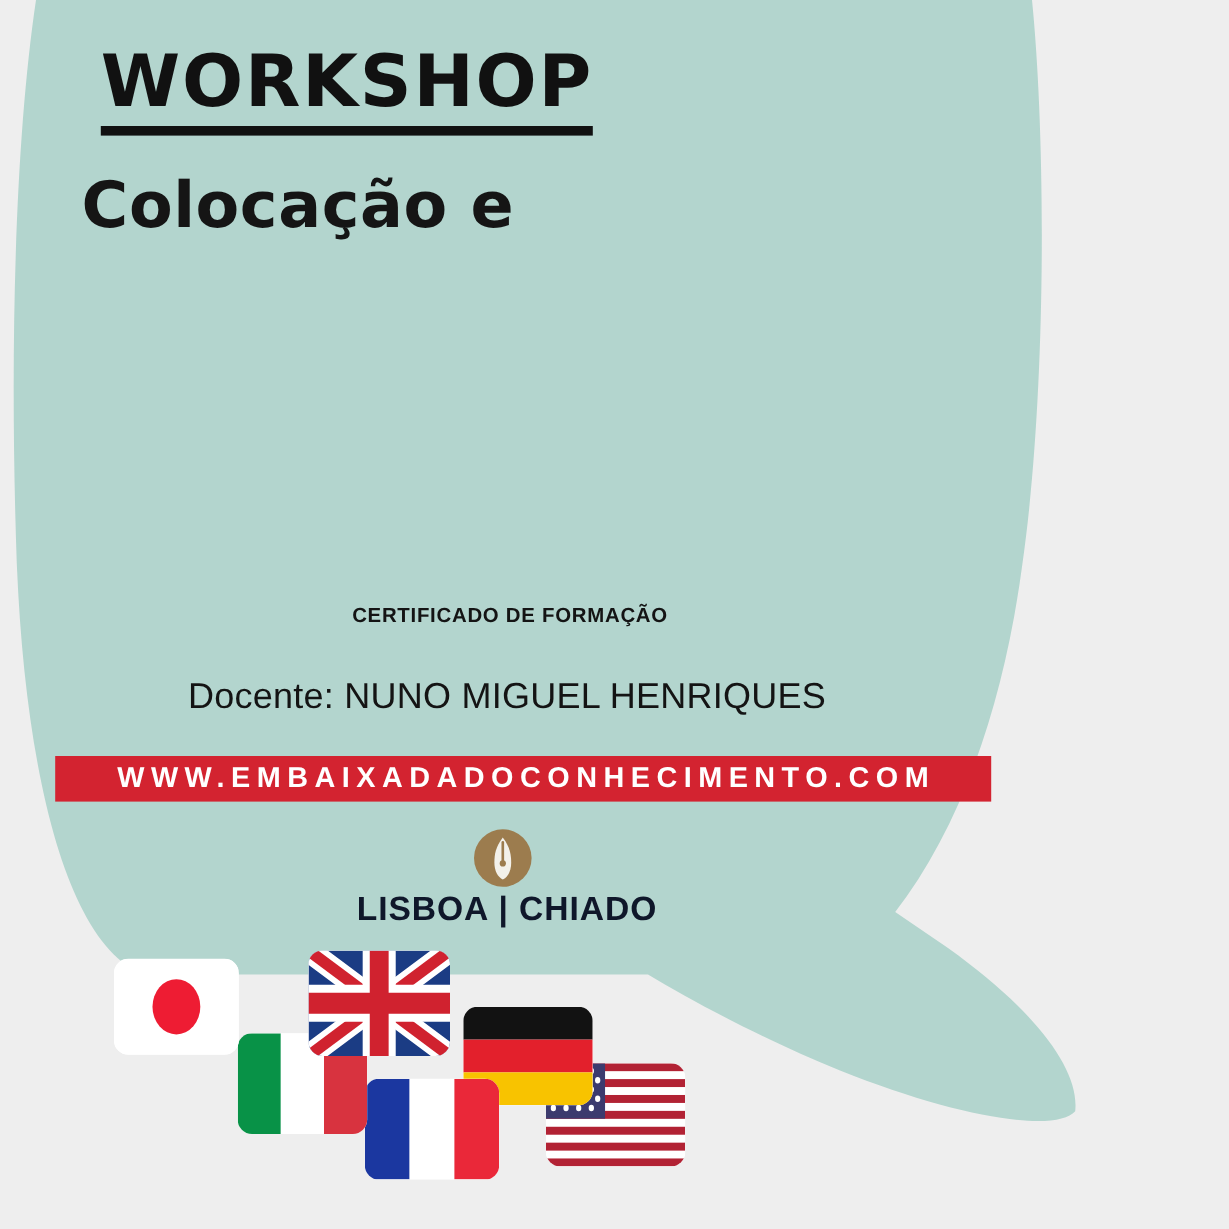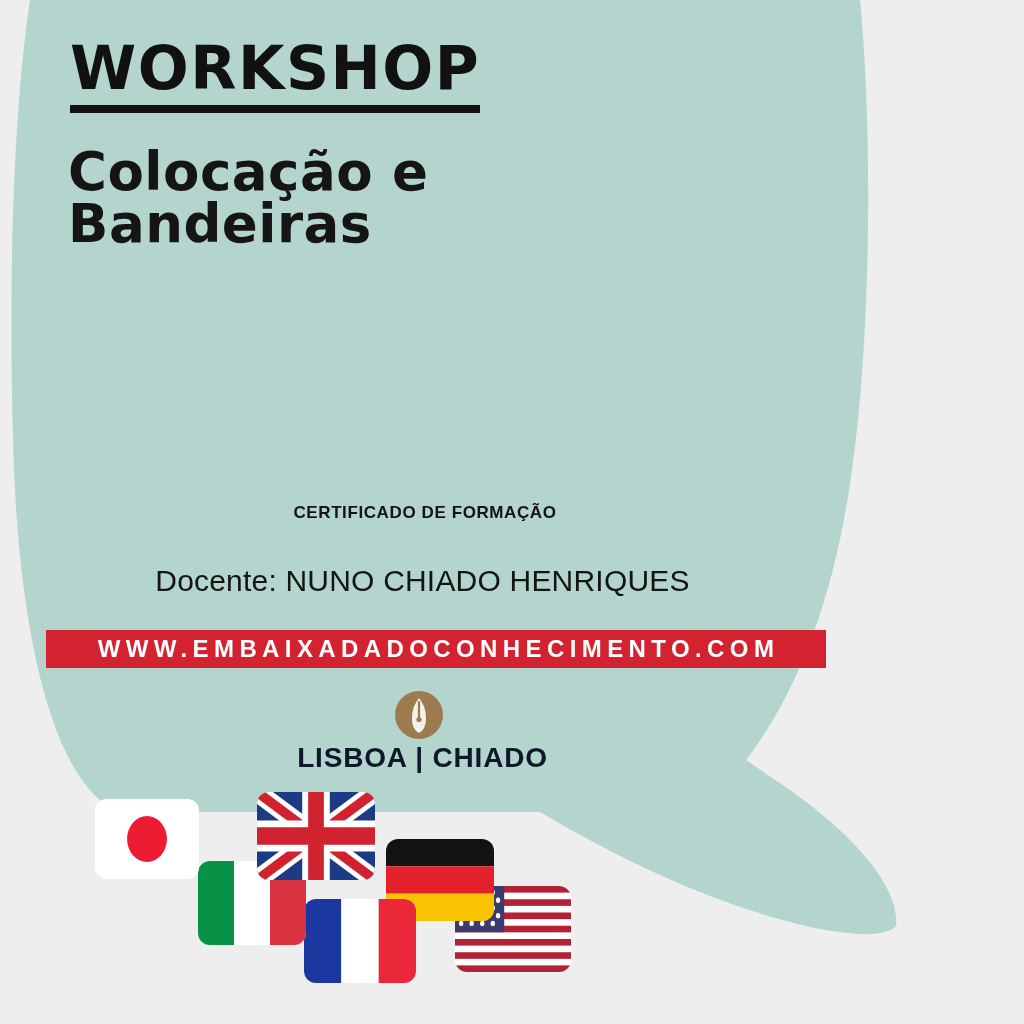--- a/index.html
+++ b/index.html
@@ -50,20 +50,21 @@
     font-family: "DejaVu Sans", sans-serif;
     font-weight: 700;
     font-size: 60px;
     line-height: 1.0;
     letter-spacing: 1.5px;
     color: #111111;
     display: inline-block;
     padding-bottom: 7px;
     border-bottom: 8px solid #111111;
     white-space: nowrap;
+    margin-left: 14px;
   }
 
   .headline {
     position: absolute;
     left: 68px;
     top: 146px;
     width: 880px;
     font-family: "DejaVu Sans", sans-serif;
     font-weight: 700;
     font-size: 53px;
@@ -194,27 +195,26 @@
   </div>
 
   <div class="content">
 
     <div class="workshop-wrap">
       <div class="workshop">WORKSHOP</div>
     </div>
 
     <div class="headline">
       <span class="hl-line">Colocação e</span>
-      <span class="hl-line">Bandeiras</span>
     </div>
 
 
     <div class="certificate">CERTIFICADO DE FORMAÇÃO</div>
 
-    <div class="docente">Docente: NUNO CHIADO HENRIQUES</div>
+    <div class="docente">Docente: NUNO MIGUEL HENRIQUES</div>
 
     <div class="url-bar">
       <span class="url-text">WWW.EMBAIXADADOCONHECIMENTO.COM</span>
     </div>
 
     <div class="logo-mark">
       <svg width="50" height="50" viewBox="0 0 50 50" aria-hidden="true">
         <circle cx="25" cy="25" r="24" fill="#9c7c4e"></circle>
         <path d="M 25 8
                  C 31 16, 32 22, 32 29

